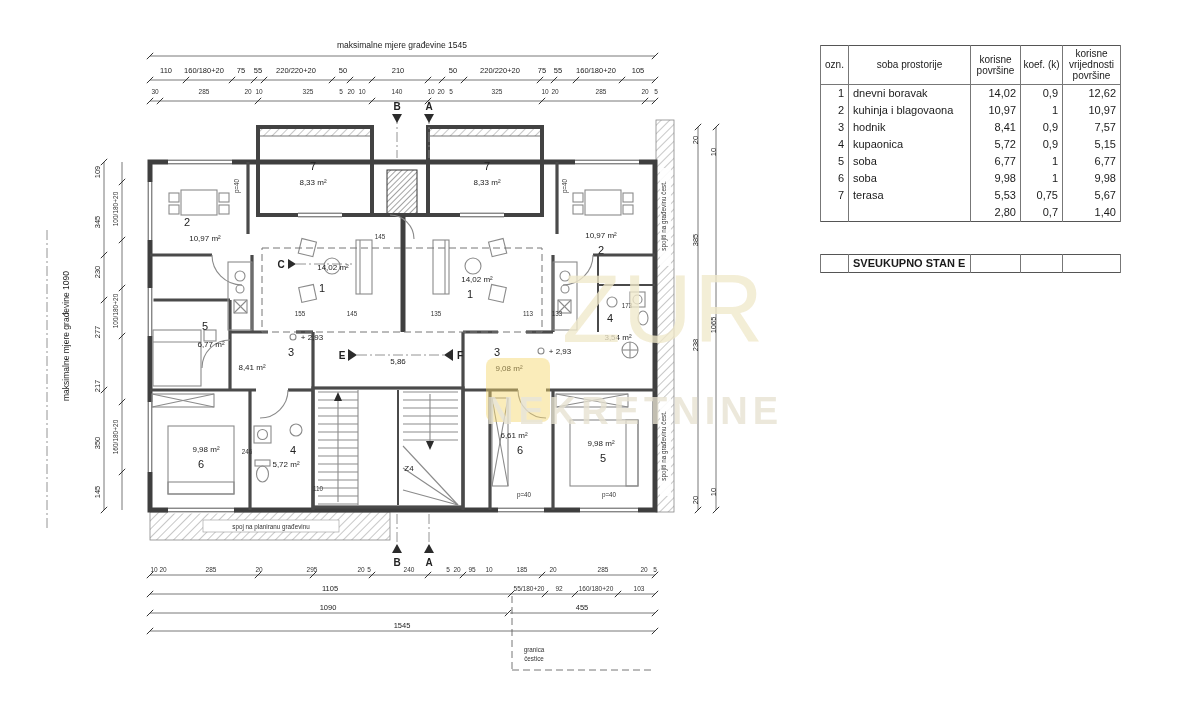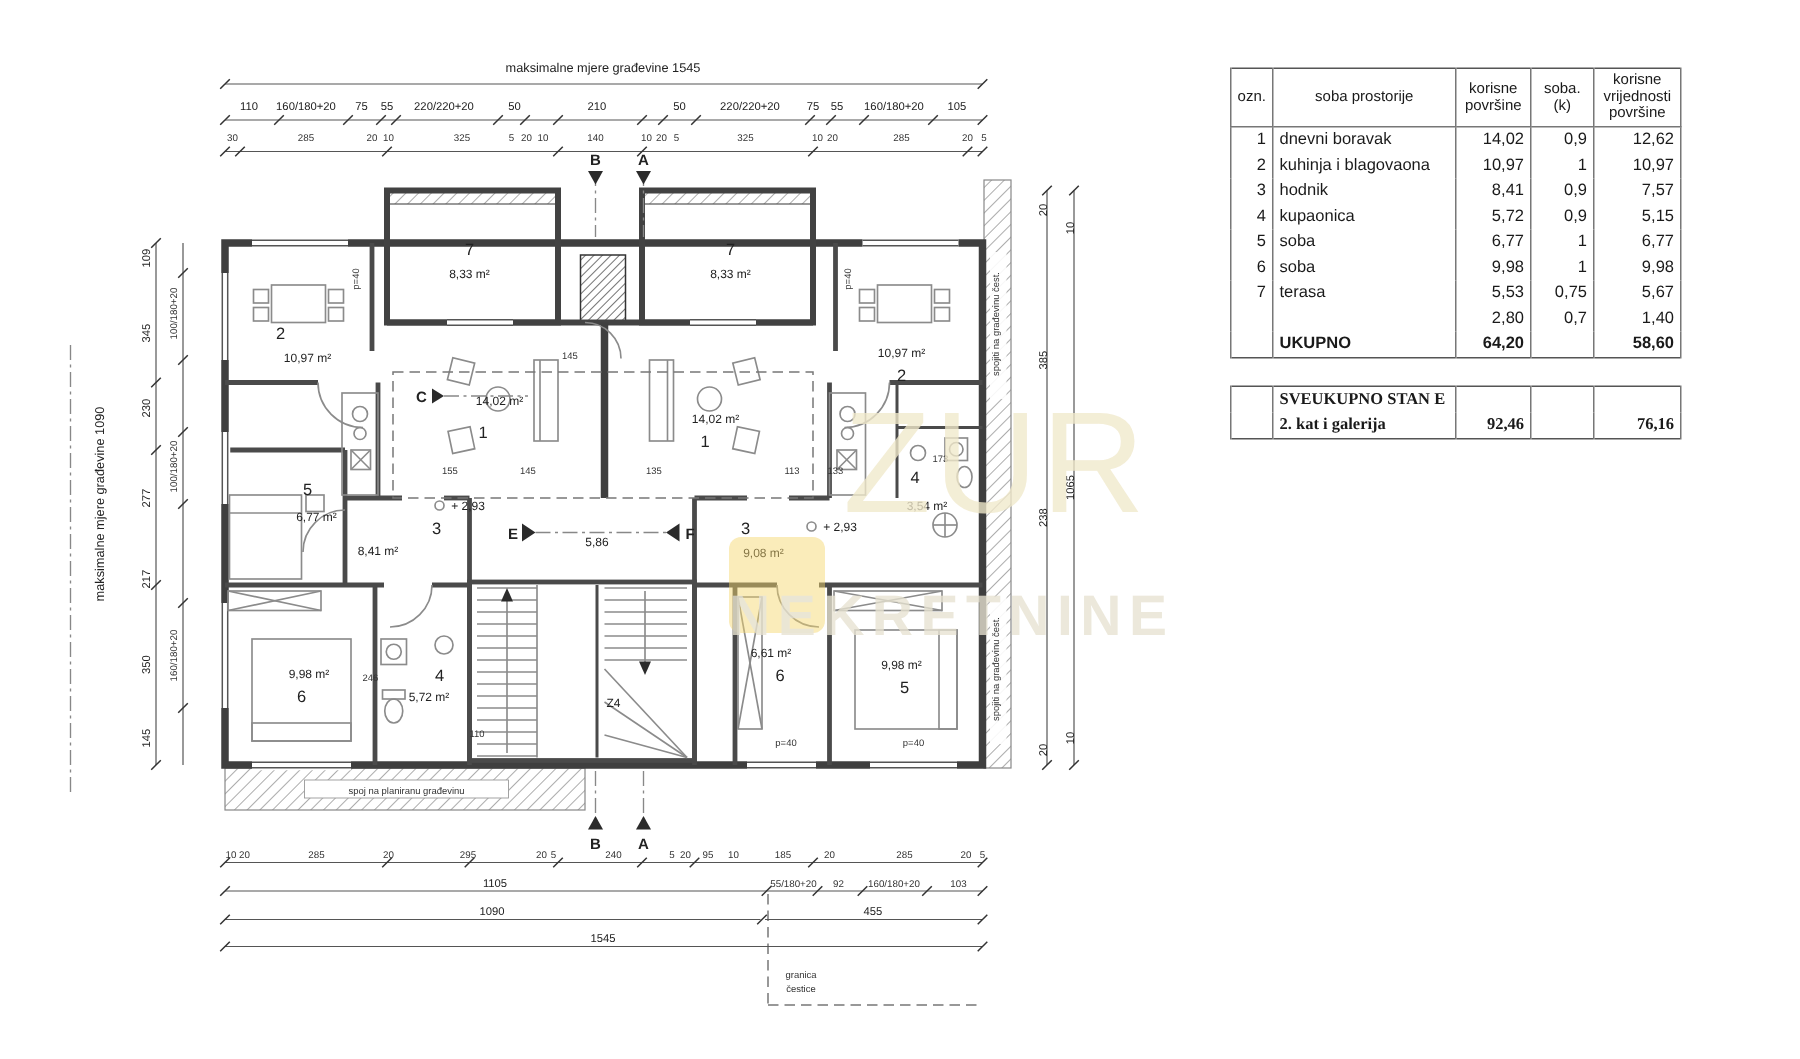--- a/index.html
+++ b/index.html
@@ -37,21 +37,21 @@
 
   .tblbox{position:absolute;left:820px;top:45px;color:#1a1a1a;}
   .tblbox table{border-collapse:collapse;font-size:11px;table-layout:fixed;}
   .t1{border:1.5px solid #555;}
   .tblbox td,.tblbox th{border-left:1px solid #777;border-right:1px solid #777;
        padding:1px 4px;height:15px;overflow:hidden;}
   .tblbox thead th{border-bottom:1px solid #777;white-space:pre-line;font-weight:normal;
        font-size:10px;text-align:center;line-height:1.12;vertical-align:middle;padding:2px 2px;}
   .r{text-align:right;}
   .b{font-weight:bold;}
-  .t2{margin-top:18px;font-family:Liberation Serif, serif;}
+  .t2{margin-top:32px;}
 </style>
 </head>
 <body>
 
 <div class="canvas">
 
 <svg width="800" height="706" viewBox="0 0 800 706">
   <defs>
     <pattern id="hatch" width="6" height="6" patternUnits="userSpaceOnUse" patternTransform="rotate(45)">
       <line x1="0" y1="0" x2="0" y2="6" stroke="#9a9a9a" stroke-width="1.1"></line>
@@ -559,21 +559,21 @@
           <col style="width:50px">
           <col style="width:42px">
           <col style="width:58px">
         </colgroup>
     <thead>
       <tr>
         <th>ozn.</th>
         <th>soba prostorije</th>
         <th>korisne
 površine</th>
-        <th>soba. (k)</th>
+        <th>koef. (k)</th>
         <th>korisne
 vrijednosti
 površine</th>
       </tr>
     </thead>
     <tbody>
       <tr>
         <td class="r">1</td>
             <td>dnevni boravak</td>
             <td class="r">14,02</td>
@@ -621,51 +621,37 @@
             <td class="r">5,53</td>
             <td class="r">0,75</td>
             <td class="r">5,67</td>
       </tr>
       <tr>
         <td class="r"></td>
             <td></td>
             <td class="r">2,80</td>
             <td class="r">0,7</td>
             <td class="r">1,40</td>
-      </tr>
-      <tr>
-        <td></td>
-            <td class="b">UKUPNO</td>
-            <td class="r b">64,20</td>
-            <td></td>
-            <td class="r b">58,60</td>
       </tr>
     </tbody>
   </table>
 
   <table class="t1 t2">
     <colgroup>
           <col style="width:28px">
           <col style="width:122px">
           <col style="width:50px">
           <col style="width:42px">
           <col style="width:58px">
         </colgroup>
     <tbody>
       <tr>
         <td></td>
             <td class="b">SVEUKUPNO STAN E</td>
             <td></td>
             <td></td>
             <td></td>
       </tr>
-      <tr>
-        <td></td>
-            <td class="b">2. kat i galerija</td>
-            <td class="r b">92,46</td>
-            <td></td>
-            <td class="r b">76,16</td>
-      </tr>
     </tbody>
   </table>
 </div>
 
 </div>
 
 </body></html>

